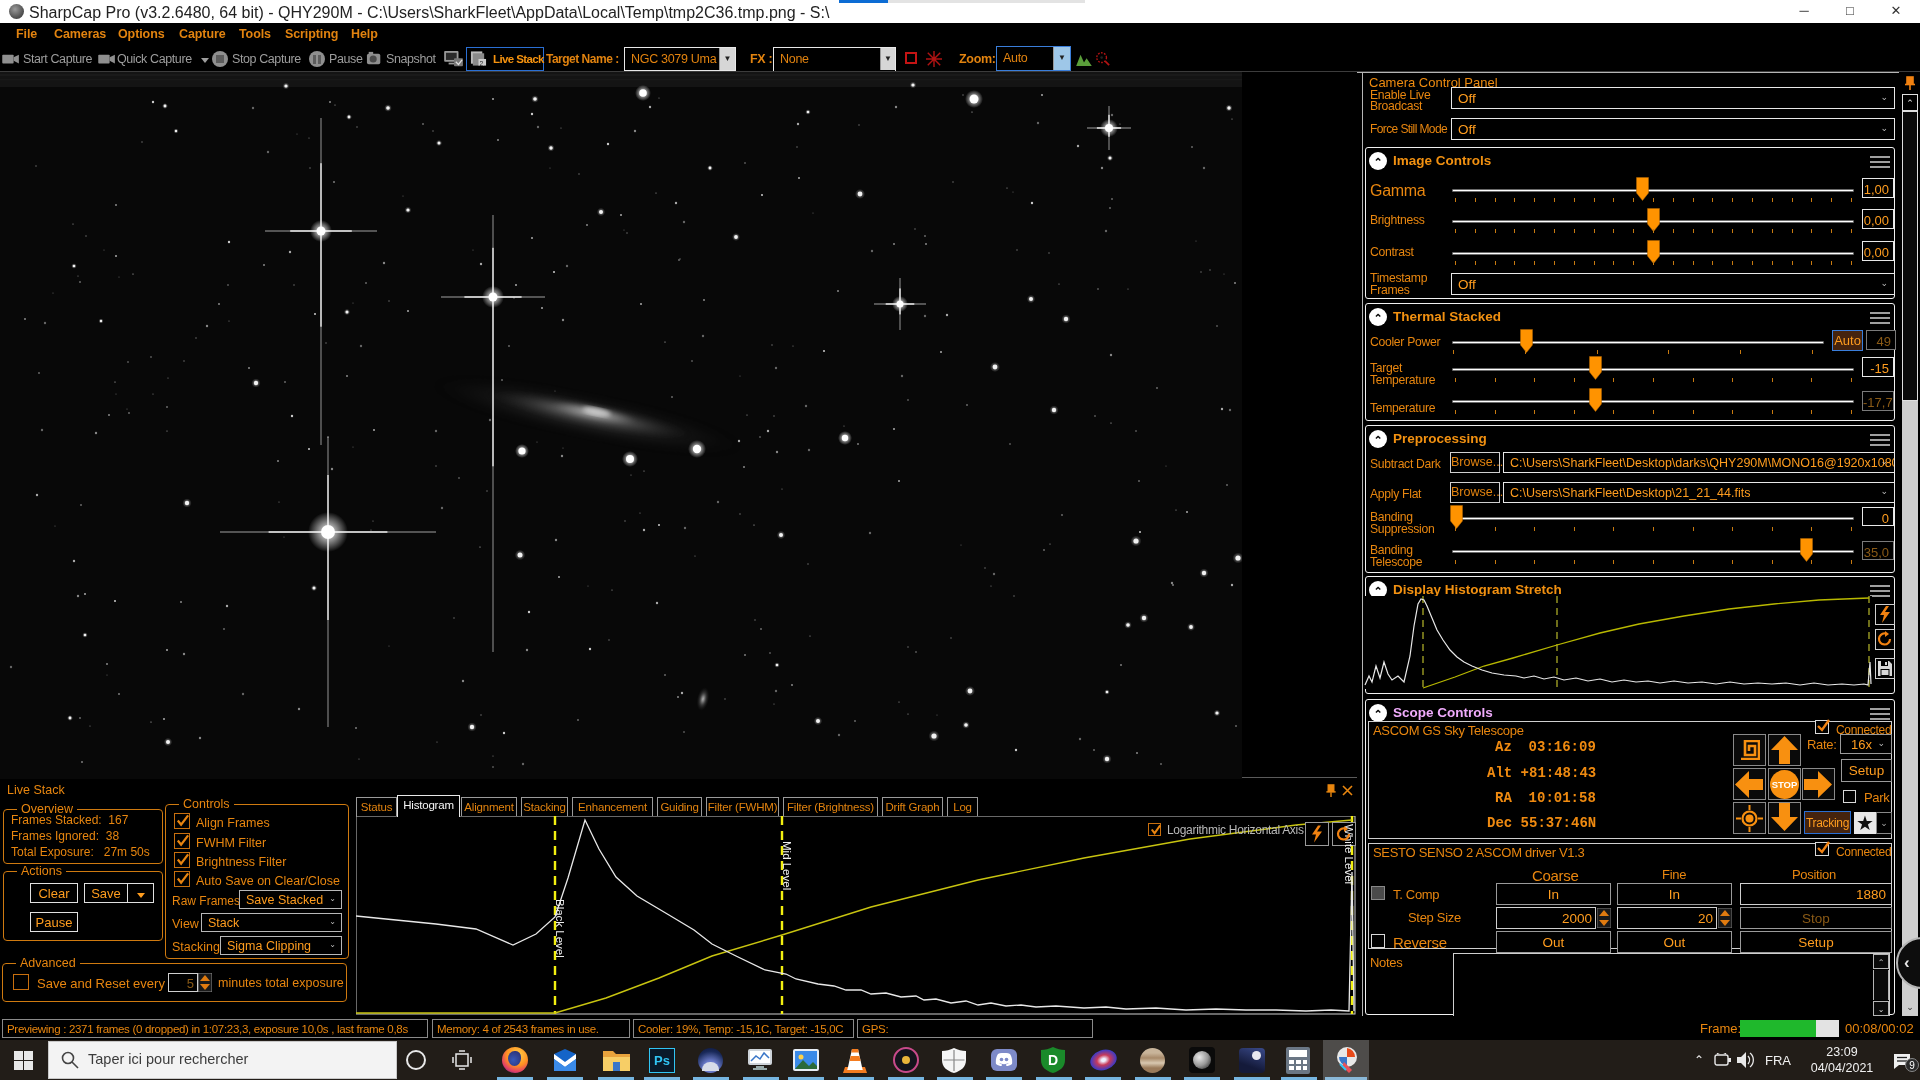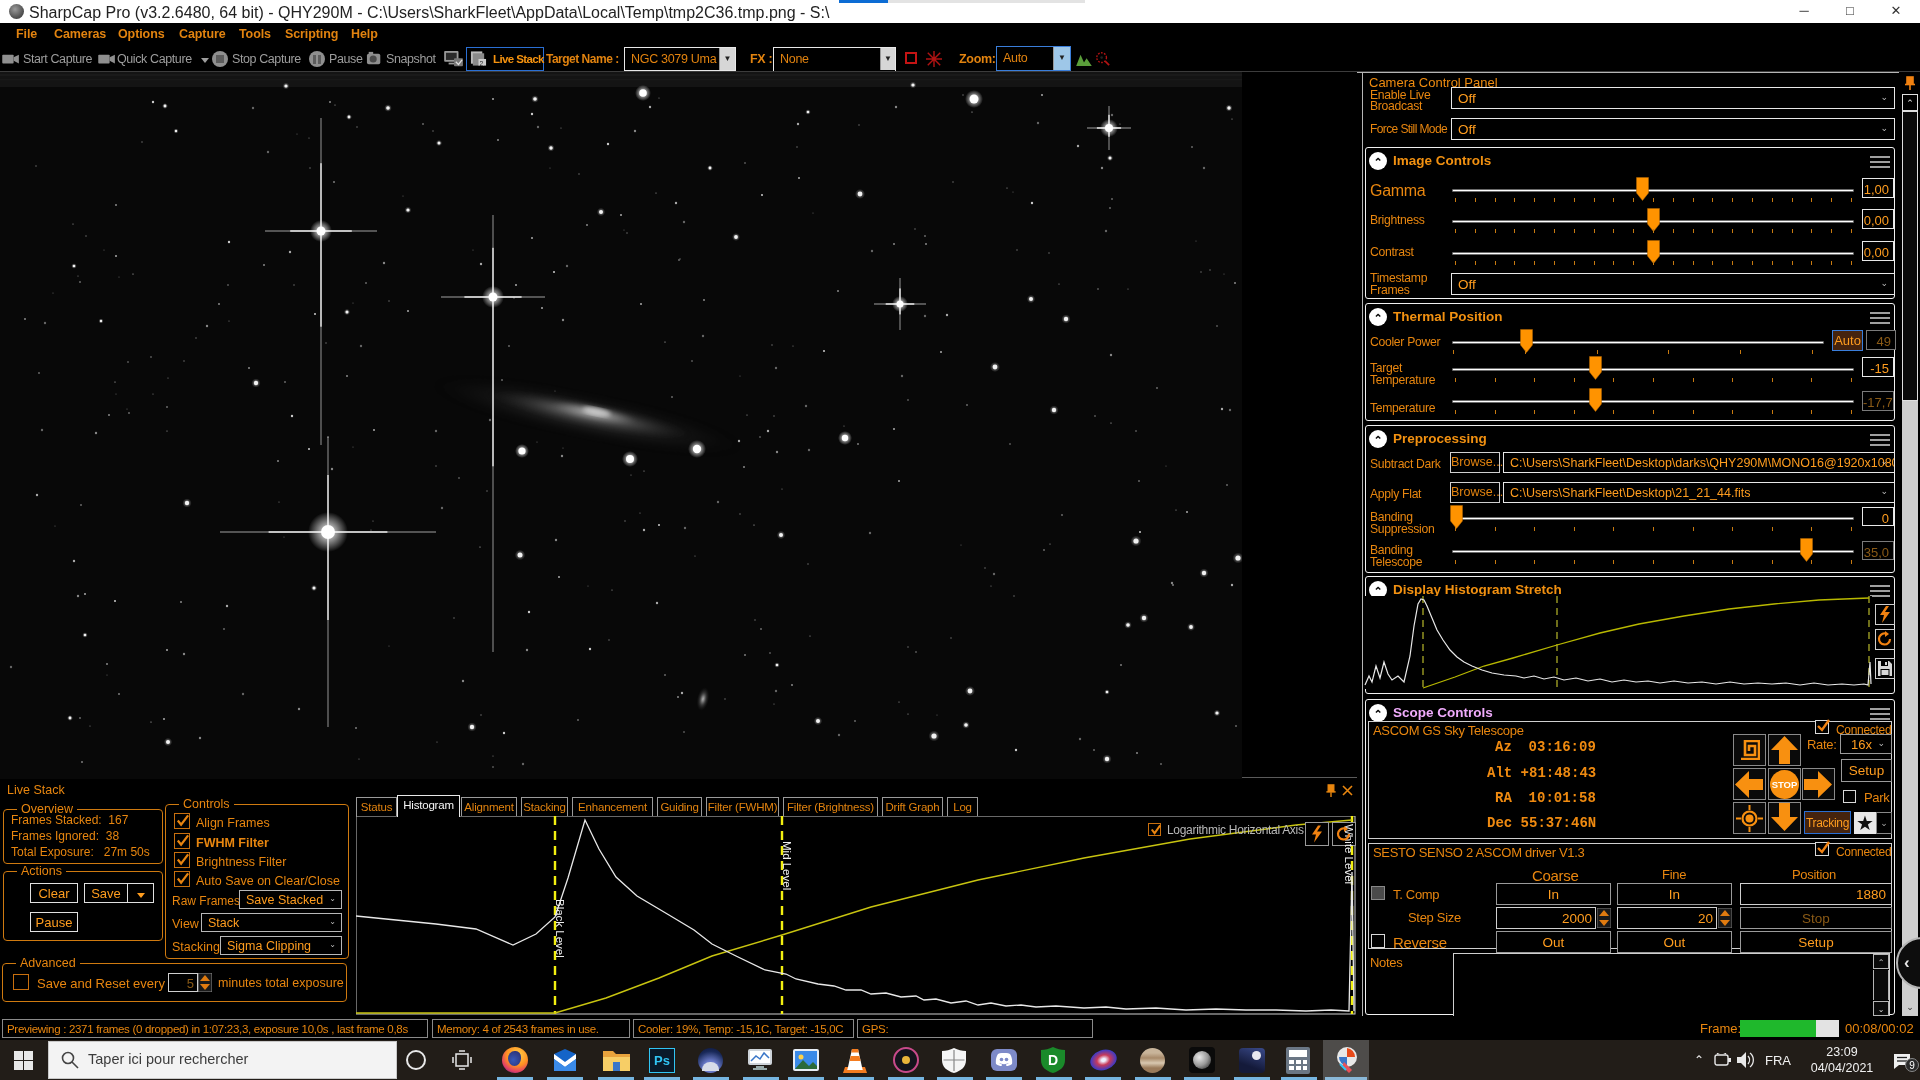--- a/index.html
+++ b/index.html
@@ -694,21 +694,21 @@
       <div class="abs" style="left:414.8px;top:188px;width:1px;height:4px;background:#c87a10;"></div>
       <div class="abs" style="left:434.6px;top:188px;width:1px;height:4px;background:#c87a10;"></div>
       <div class="abs" style="left:454.4px;top:188px;width:1px;height:4px;background:#c87a10;"></div>
       <div class="abs" style="left:474.2px;top:188px;width:1px;height:4px;background:#c87a10;"></div>
       <div class="abs" style="left:494.0px;top:188px;width:1px;height:4px;background:#c87a10;"></div>
       <div class="abs" style="left:13px;top:198px;font-size:12.2px;color:#e8860f;font-weight:normal;white-space:nowrap;letter-spacing:-0.3px;">Timestamp</div>
       <div class="abs" style="left:13px;top:210px;font-size:12.2px;color:#e8860f;font-weight:normal;white-space:nowrap;letter-spacing:-0.3px;">Frames</div>
       <div class="abs" style="left:94px;top:200px;width:444px;height:22px;border:1px solid #e8e8e8;background:#000;color:#ff9d1f;font-size:13.5px;padding:3px 0 0 6px;white-space:nowrap;overflow:hidden;">Off<span style="position:absolute;right:6px;top:4px;color:#bdbdbd;font-size:9px;">⌄</span></div>
       <div class="sect" style="top:230px;height:118px;"></div>
       <div class="scirc" style="top:235px;">⌃</div>
-      <div class="abs" style="left:36px;top:236px;color:#f29111;font-weight:bold;font-size:13.5px;">Thermal Position</div>
+      <div class="abs" style="left:36px;top:236px;color:#f29111;font-weight:bold;font-size:13.5px;">Thermal Stacked</div>
       <svg class="abs" style="left:512px;top:238px;" width="22" height="14" viewBox="0 0 22 14">
         <g stroke="#9f9f9f" stroke-width="2">
           <line x1="1" y1="2" x2="21" y2="2"></line>
           <line x1="1" y1="7" x2="21" y2="7"></line>
           <line x1="1" y1="12" x2="21" y2="12"></line>
         </g>
       </svg>
       <div class="abs" style="left:13px;top:262px;font-size:12.2px;color:#e8860f;font-weight:normal;white-space:nowrap;letter-spacing:-0.3px;">Cooler Power</div>
       <div class="abs" style="left:95px;top:268px;width:372px;height:3px;background:#fff;border:1px solid #6a6a6a;border-radius:1px;"></div>
       <svg class="abs" style="left:163px;top:256px;" width="13" height="24" viewBox="0 0 13 24">
@@ -996,21 +996,21 @@
       <div class="abs" style="left:179px;top:18px;background:#000;padding:0 4px;color:#e8860f;font-size:12.5px;">Controls</div>
       <div class="cko" style="left:174px;top:34px;"></div>
       <svg class="abs" style="left:175px;top:34px;" width="15" height="15" viewBox="0 0 16 16">
         <path d="M3 8 L6.5 12.5 L14 2.5" stroke="#e88410" stroke-width="2.4" fill="none"></path>
       </svg>
       <div class="abs" style="left:196px;top:37px;font-size:12.5px;color:#e8860f;white-space:nowrap;">Align Frames</div>
       <div class="cko" style="left:174px;top:54px;"></div>
       <svg class="abs" style="left:175px;top:54px;" width="15" height="15" viewBox="0 0 16 16">
         <path d="M3 8 L6.5 12.5 L14 2.5" stroke="#e88410" stroke-width="2.4" fill="none"></path>
       </svg>
-      <div class="abs" style="left:196px;top:57px;font-size:12.5px;color:#e8860f;white-space:nowrap;font-weight:bold;">FWHM Filter</div>
+      <div class="abs" style="left:196px;top:57px;font-size:12.5px;color:#e8860f;white-space:nowrap;">FWHM Filter</div>
       <div class="cko" style="left:174px;top:73px;"></div>
       <svg class="abs" style="left:175px;top:73px;" width="15" height="15" viewBox="0 0 16 16">
         <path d="M3 8 L6.5 12.5 L14 2.5" stroke="#e88410" stroke-width="2.4" fill="none"></path>
       </svg>
       <div class="abs" style="left:196px;top:76px;font-size:12.5px;color:#e8860f;white-space:nowrap;">Brightness Filter</div>
       <div class="cko" style="left:174px;top:92px;"></div>
       <svg class="abs" style="left:175px;top:92px;" width="15" height="15" viewBox="0 0 16 16">
         <path d="M3 8 L6.5 12.5 L14 2.5" stroke="#e88410" stroke-width="2.4" fill="none"></path>
       </svg>
       <div class="abs" style="left:196px;top:95px;font-size:12.5px;color:#e8860f;white-space:nowrap;">Auto Save on Clear/Close</div>

